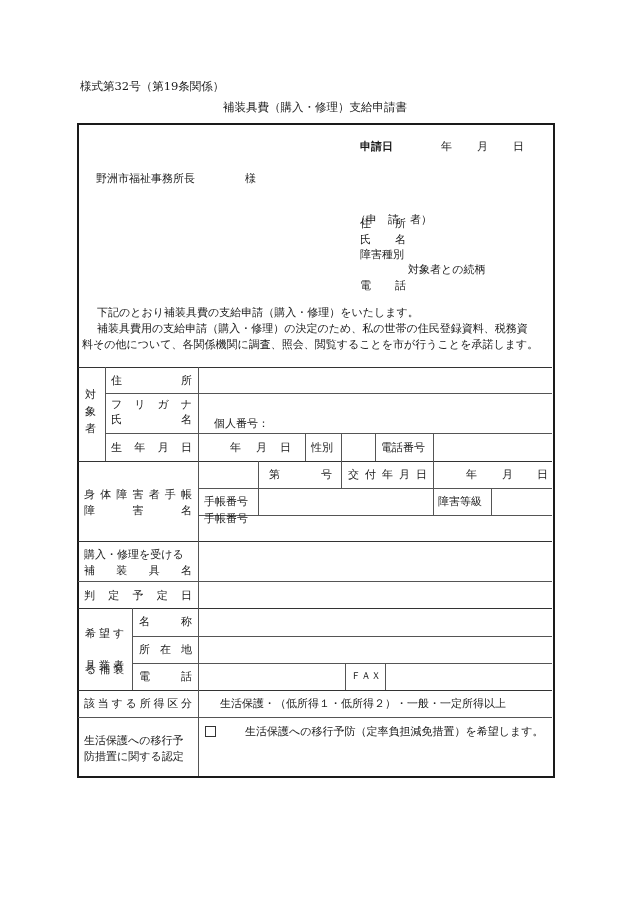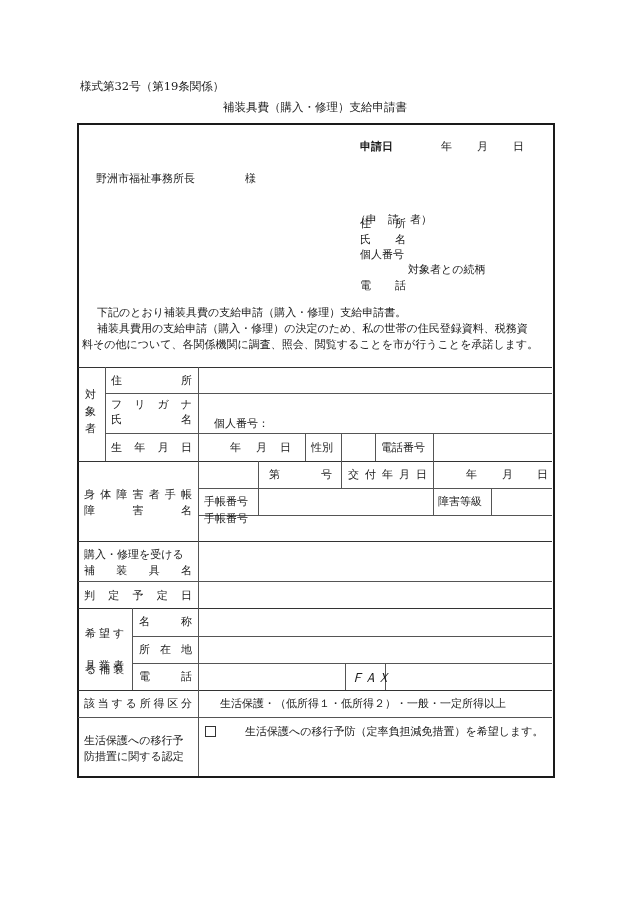--- a/index.html
+++ b/index.html
@@ -34,28 +34,28 @@
 
 <span class="t" style="left:96px;top:173px;">野洲市福祉事務所長</span>
 <span class="t" style="left:245px;top:173px;">様</span>
 
 <div>
   <span class="t" style="left:355px;top:214px;">（申　請　者）</span>
   <span class="t" style="left:360px;top:218px;">住</span>
   <span class="t" style="left:395px;top:218px;">所</span>
   <span class="t" style="left:360px;top:234px;">氏</span>
   <span class="t" style="left:395px;top:234px;">名</span>
-  <span class="t" style="left:360px;top:249px;">個人番号</span>
+  <span class="t" style="left:360px;top:249px;">障害種別</span>
   <span class="t" style="left:408px;top:264px;">対象者との続柄</span>
   <span class="t" style="left:360px;top:280px;">電</span>
   <span class="t" style="left:395px;top:280px;">話</span>
 </div>
 
 <div>
-  <span class="t" style="left:97px;top:307px;">下記のとおり補装具費の支給申請（購入・修理）支給申請書。</span>
+  <span class="t" style="left:97px;top:307px;">下記のとおり補装具費の支給申請（購入・修理）をいたします。</span>
   <span class="t" style="left:97px;top:323px;">補装具費用の支給申請（購入・修理）の決定のため、私の世帯の住民登録資料、税務資</span>
   <span class="t" style="left:82px;top:339px;text-align:right;">料その他について、各関係機関に調査、照会、閲覧することを市が行うことを承諾します。</span>
 </div>
 
 <div>
 
   <div class="hline hdark" style="left:78px;width:474px;top:367px;"></div>
   <div class="hline" style="left:105px;width:447px;top:393px;"></div>
   <div class="hline" style="left:105px;width:447px;top:433px;"></div>
   <div class="hline hdark" style="left:78px;width:474px;top:461px;"></div>
@@ -195,21 +195,21 @@
     <span>所</span>
       <span>在</span>
       <span>地</span>
   </div>
   <div style="position:absolute;left:199px;top:637px;width:352px;height:26px;"></div>
   <div class="t spread" style="left:139px;top:671px;width:53px;">
     <span>電</span>
       <span>話</span>
   </div>
   <div style="position:absolute;left:199px;top:664px;width:146px;height:26px;"></div>
-  <span class="t" style="left:351px;top:671px;font-size:13px;font-style:italic;">ＦＡＸ</span>
+  <span class="t" style="left:351px;top:671px;font-size:10px;">ＦＡＸ</span>
   <div style="position:absolute;left:386px;top:664px;width:165px;height:26px;"></div>
 </div>
 
 <div>
   <div class="t spread" style="left:84px;top:698px;width:108px;">
     <span>該</span>
       <span>当</span>
       <span>す</span>
       <span>る</span>
       <span>所</span>

